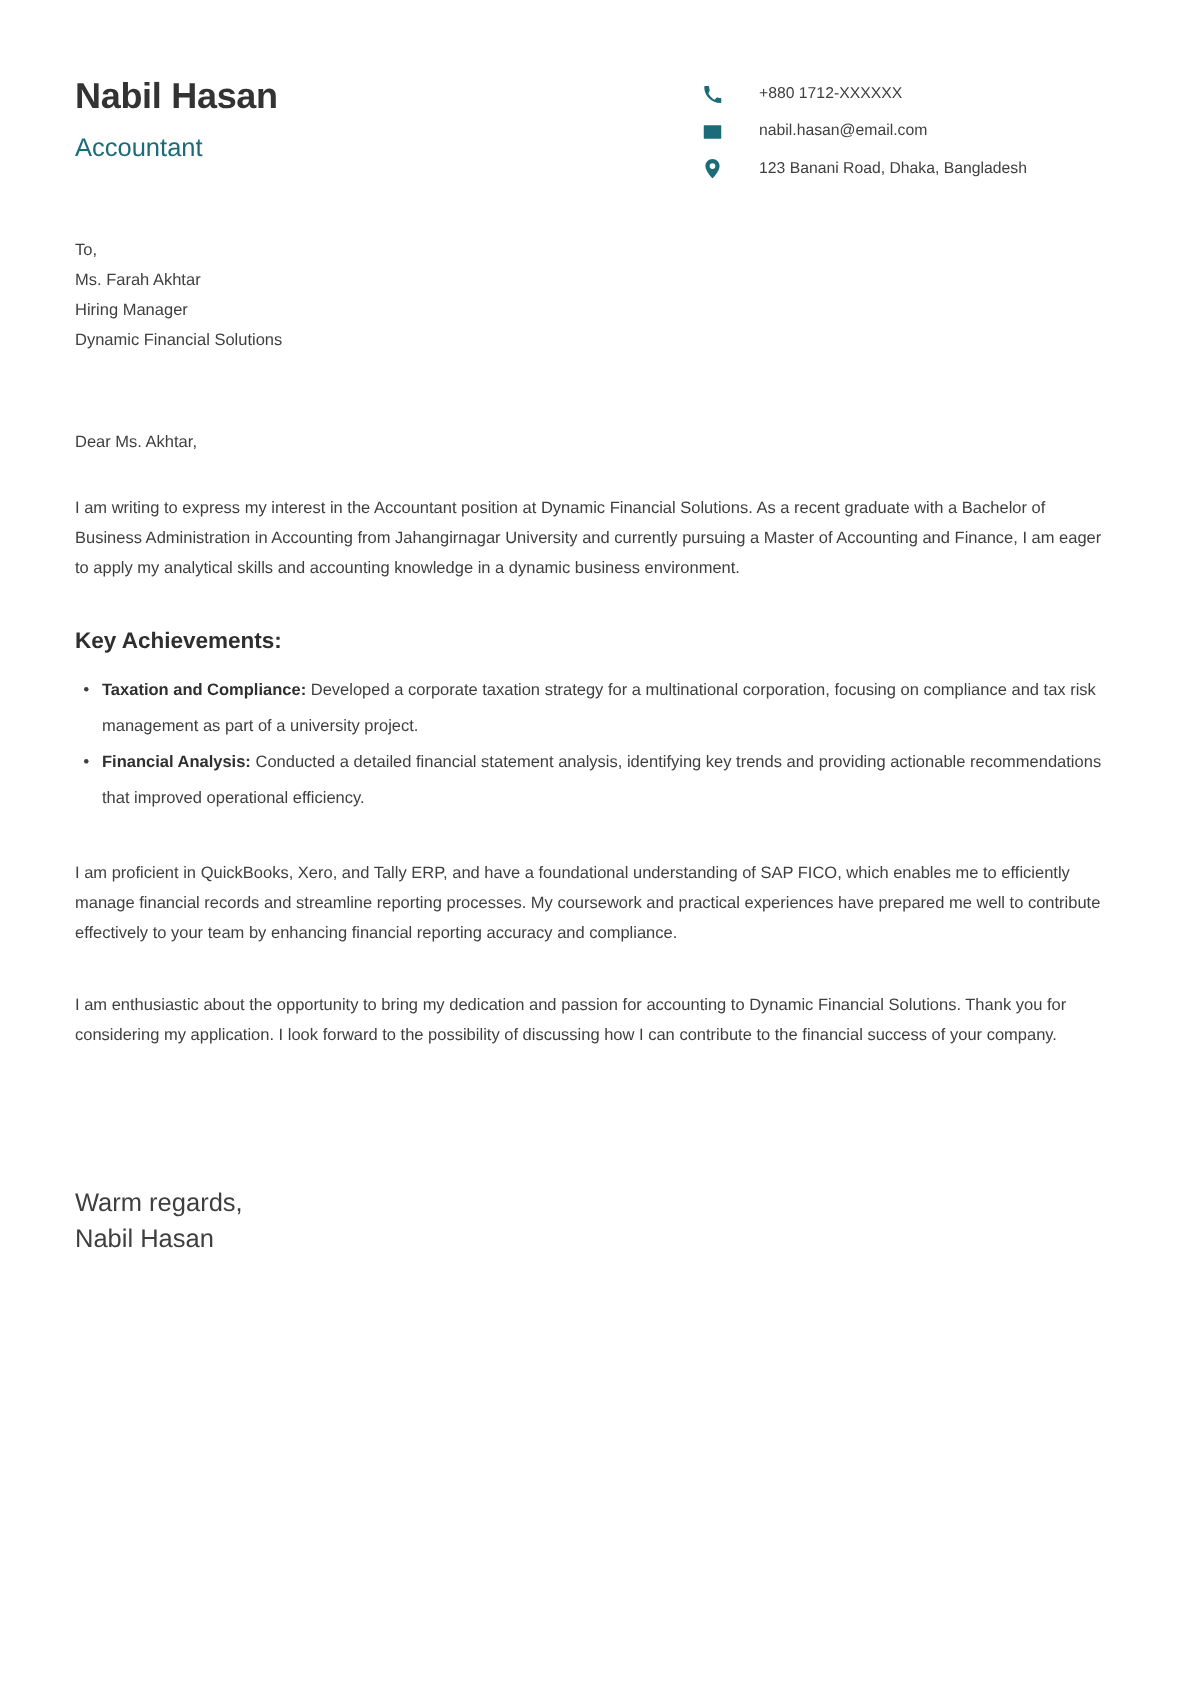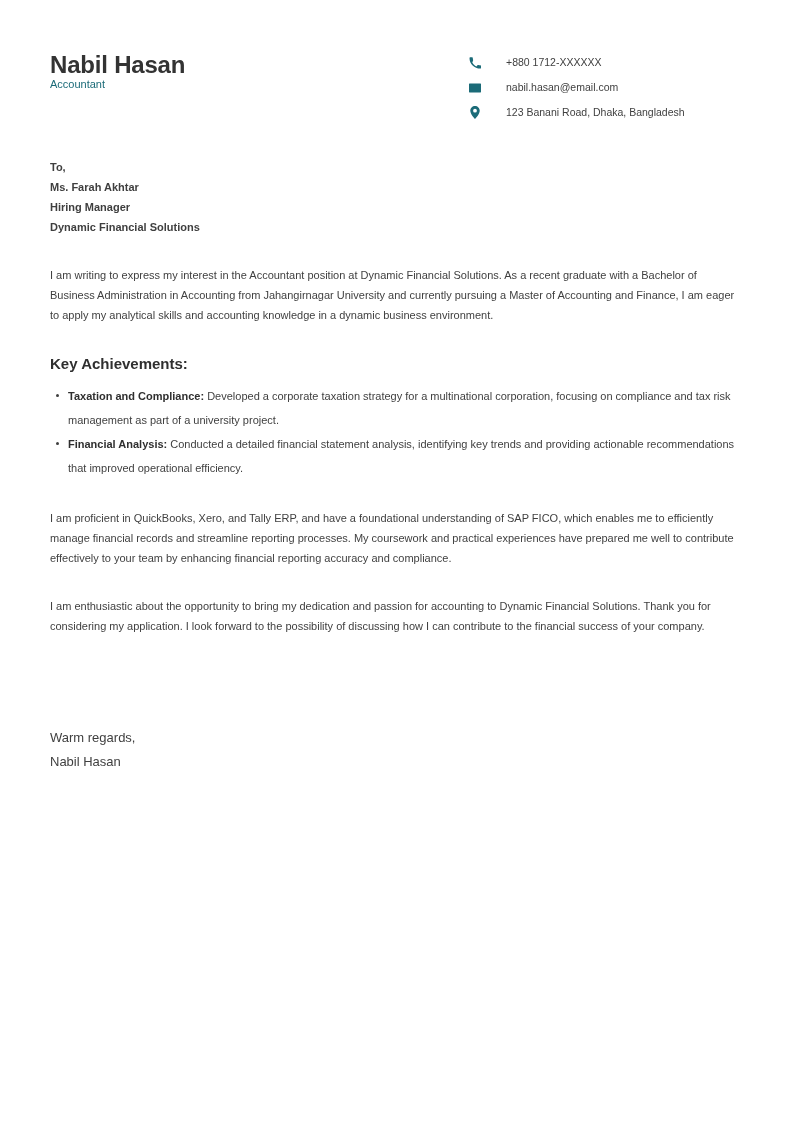--- a/index.html
+++ b/index.html
@@ -34,23 +34,23 @@
   }
   .name {
     font-size: 24px;
     font-weight: bold;
     color: #333333;
     letter-spacing: -0.2px;
     line-height: 1.1;
     margin: 0;
   }
   .role {
-    font-size: 11px;
+    font-size: 17px;
     color: #1b6b78;
-    margin-top: 0;
+    margin-top: 11px;
     line-height: 1.2;
   }
 
   .contact {
     width: 270px;
     margin-top: 6px;
   }
   .contact-row {
     display: flex;
     align-items: center;
@@ -79,21 +79,20 @@
     white-space: nowrap;
     margin-left: 12px;
   }
 
   
   .recipient {
     margin-top: 38px;
     font-size: 11px;
     color: #3f3f3f;
     line-height: 20px;
-    font-weight: bold;
   }
   .recipient div {
     line-height: 20px;
   }
 
   .salutation {
     margin-top: 52px;
     font-size: 11px;
     color: #3f3f3f;
   }
@@ -138,21 +137,21 @@
     border-radius: 50%;
     background: #3f3f3f;
   }
   .achievements b {
     font-weight: bold;
     color: #2f2f2f;
   }
 
   .signoff {
     margin-top: 90px;
-    font-size: 13px;
+    font-size: 17px;
     color: #3f3f3f;
     line-height: 24px;
   }
 </style>
 </head>
 <body>
 
 <div class="page">
 
   <div class="header">
@@ -194,20 +193,21 @@
     </div>
   </div>
 
   <div class="recipient">
     <div>To,</div>
     <div>Ms. Farah Akhtar</div>
     <div>Hiring Manager</div>
     <div>Dynamic Financial Solutions</div>
   </div>
 
+  <div class="salutation">Dear Ms. Akhtar,</div>
 
   <p class="para">I am writing to express my interest in the Accountant position at Dynamic Financial Solutions. As a recent graduate with a Bachelor of Business Administration in Accounting from Jahangirnagar University and currently pursuing a Master of Accounting and Finance, I am eager to apply my analytical skills and accounting knowledge in a dynamic business environment.</p>
 
   <div class="section-heading">Key Achievements:</div>
 
   <ul class="achievements">
     <li>
       <b>Taxation and Compliance:</b><span> Developed a corporate taxation strategy for a multinational corporation, focusing on compliance and tax risk management as part of a university project.</span>
     </li>
     <li>

